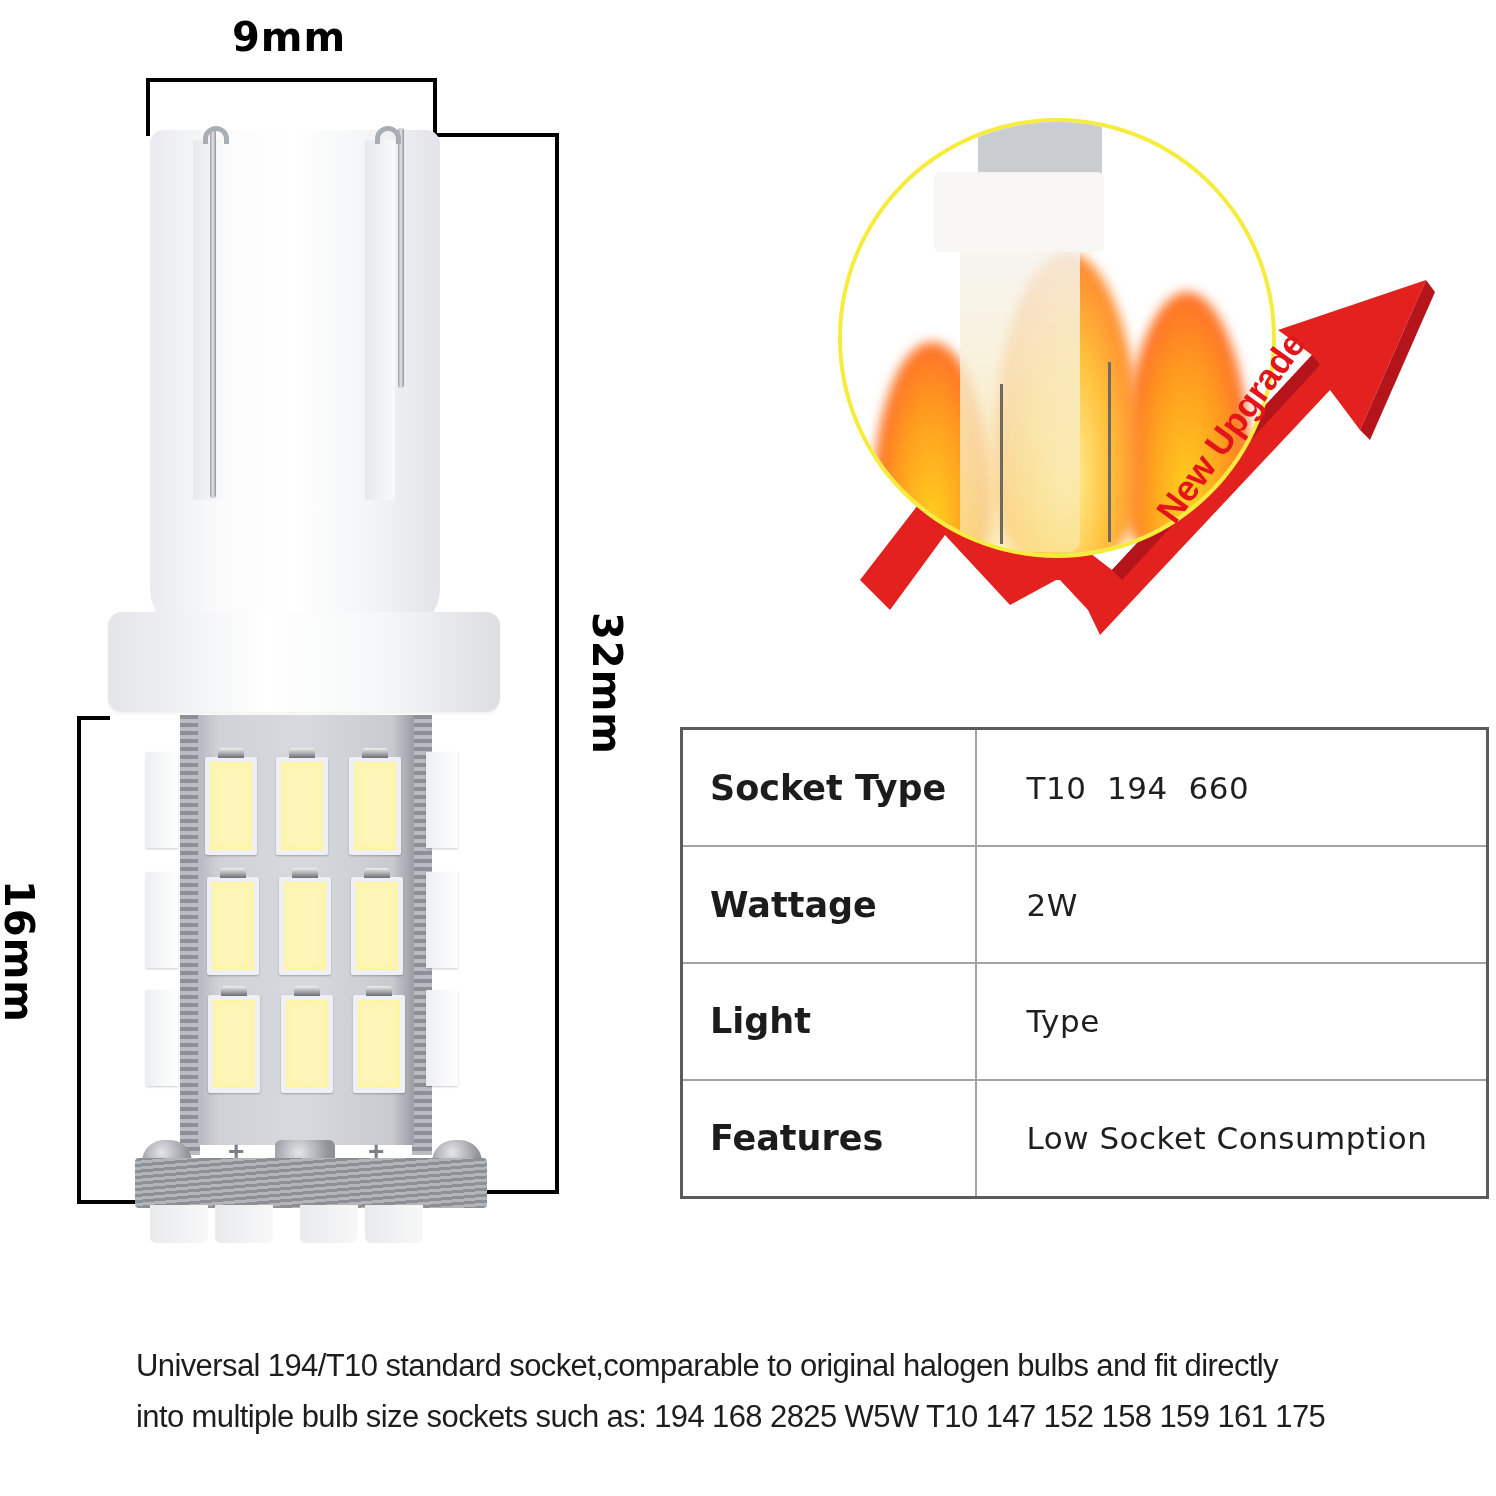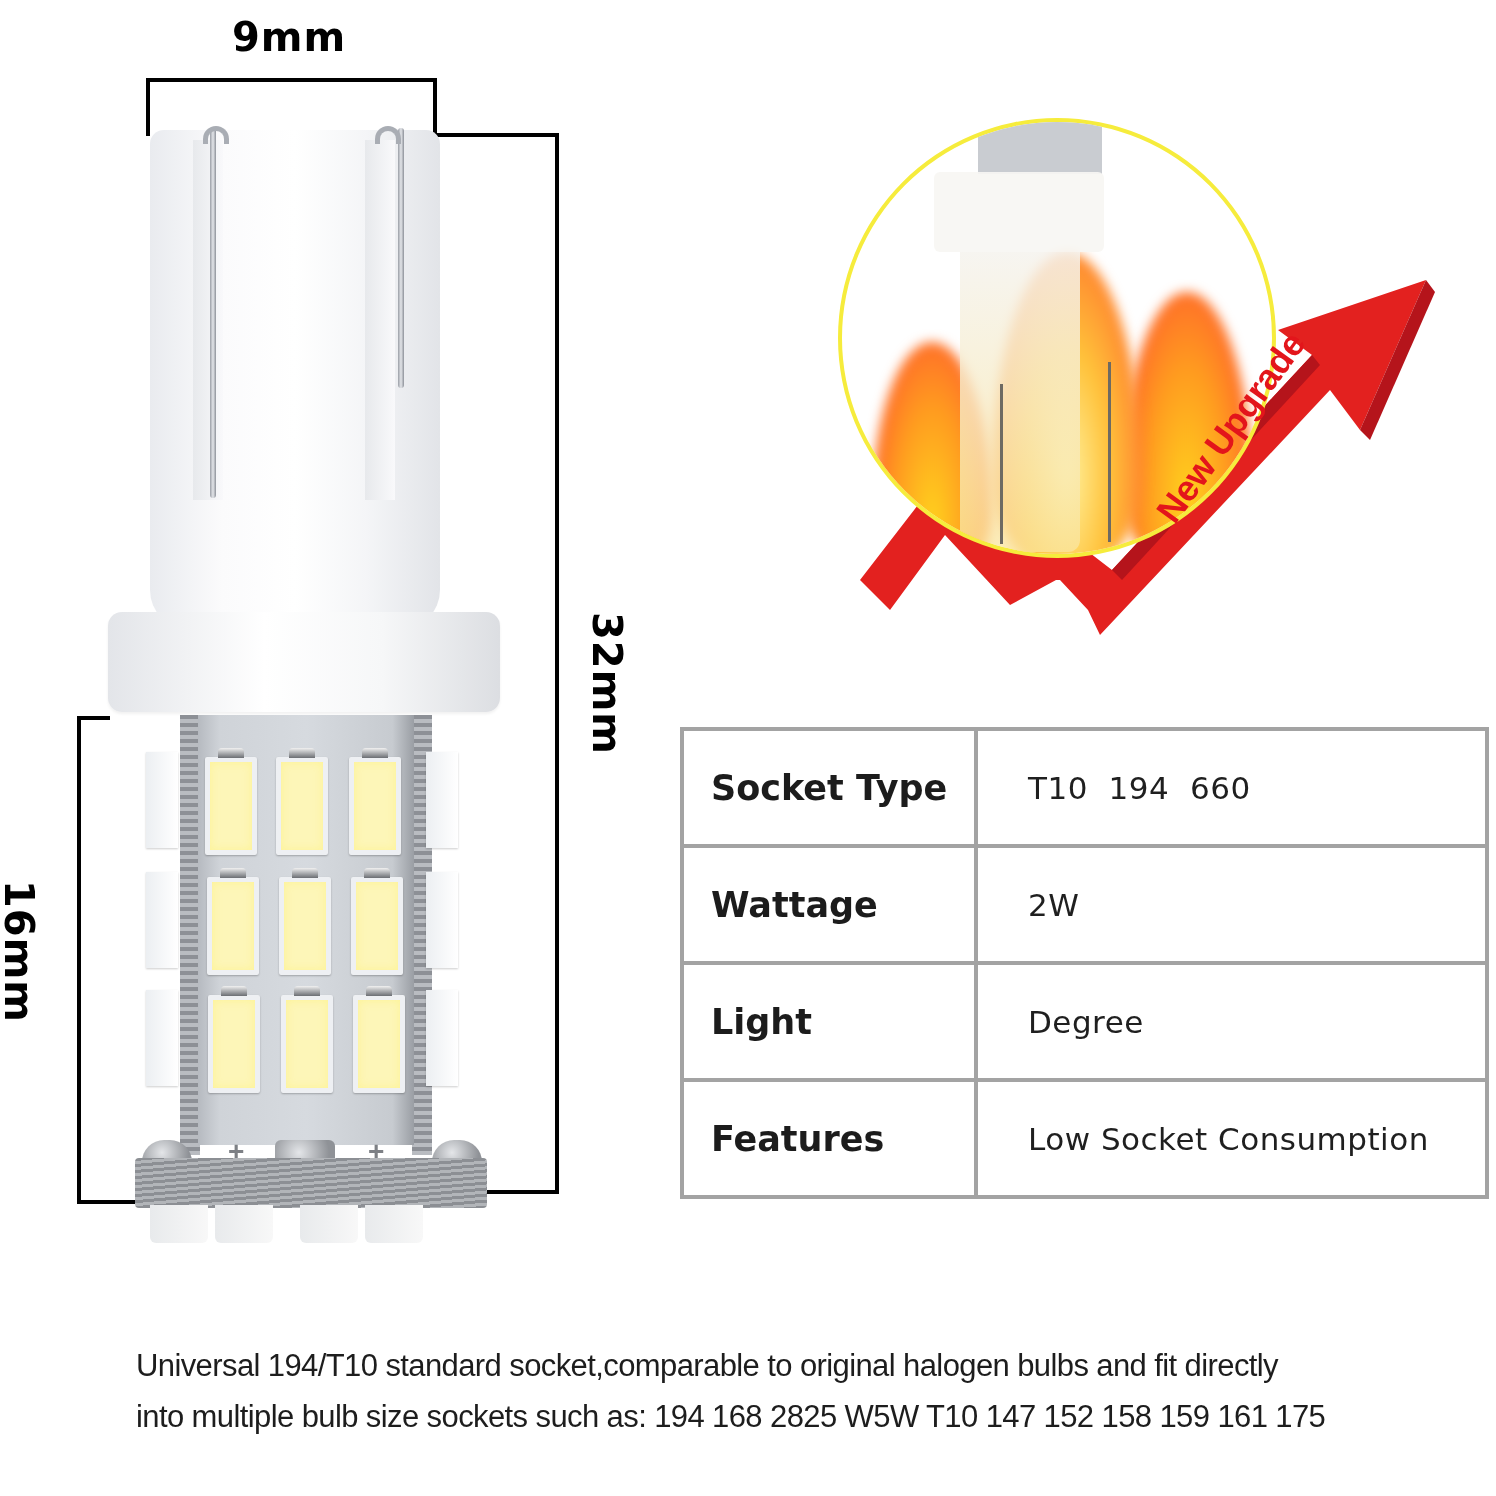--- a/index.html
+++ b/index.html
@@ -84,21 +84,21 @@
     font-family: "Liberation Sans", sans-serif; font-weight: bold; font-size: 36px;
     color: #e3151b; transform: rotate(-54deg); transform-origin: left top;
     white-space: nowrap; letter-spacing: -0.5px;
   }
 
   
   .spec-table {
     position: absolute; left: 680px; top: 727px; width: 809px; height: 472px;
     border: 3px solid #5b5b5b; border-collapse: collapse;
   }
-  .spec-table td { border: 4px solid #a3a3a3; vertical-align: middle; }
+  .spec-table td { border: 2px solid #a3a3a3; vertical-align: middle; }
   .spec-table td.k {
     width: 294px; padding-left: 27px;
     font-family: "DejaVu Sans", sans-serif; font-weight: bold; font-size: 35px; color: #1c1c1c;
   }
   .spec-table td.v {
     padding-left: 50px;
     font-family: "DejaVu Sans", sans-serif; font-size: 31px; color: #1f1f1f; letter-spacing: 0.5px;
   }
 
   
@@ -195,21 +195,21 @@
     <tr>
       <td class="k">Socket Type</td>
       <td class="v" style="white-space:pre;">T10  194  660</td>
     </tr>
     <tr>
       <td class="k">Wattage</td>
       <td class="v">2W</td>
     </tr>
     <tr>
       <td class="k">Light</td>
-      <td class="v">Degree</td>
+      <td class="v">Type</td>
     </tr>
     <tr>
       <td class="k">Features</td>
       <td class="v">Low Socket Consumption</td>
     </tr>
   </tbody>
 </table>
 
 <div class="desc">
   <div>Universal 194/T10 standard socket,comparable to original halogen bulbs and fit directly</div>

